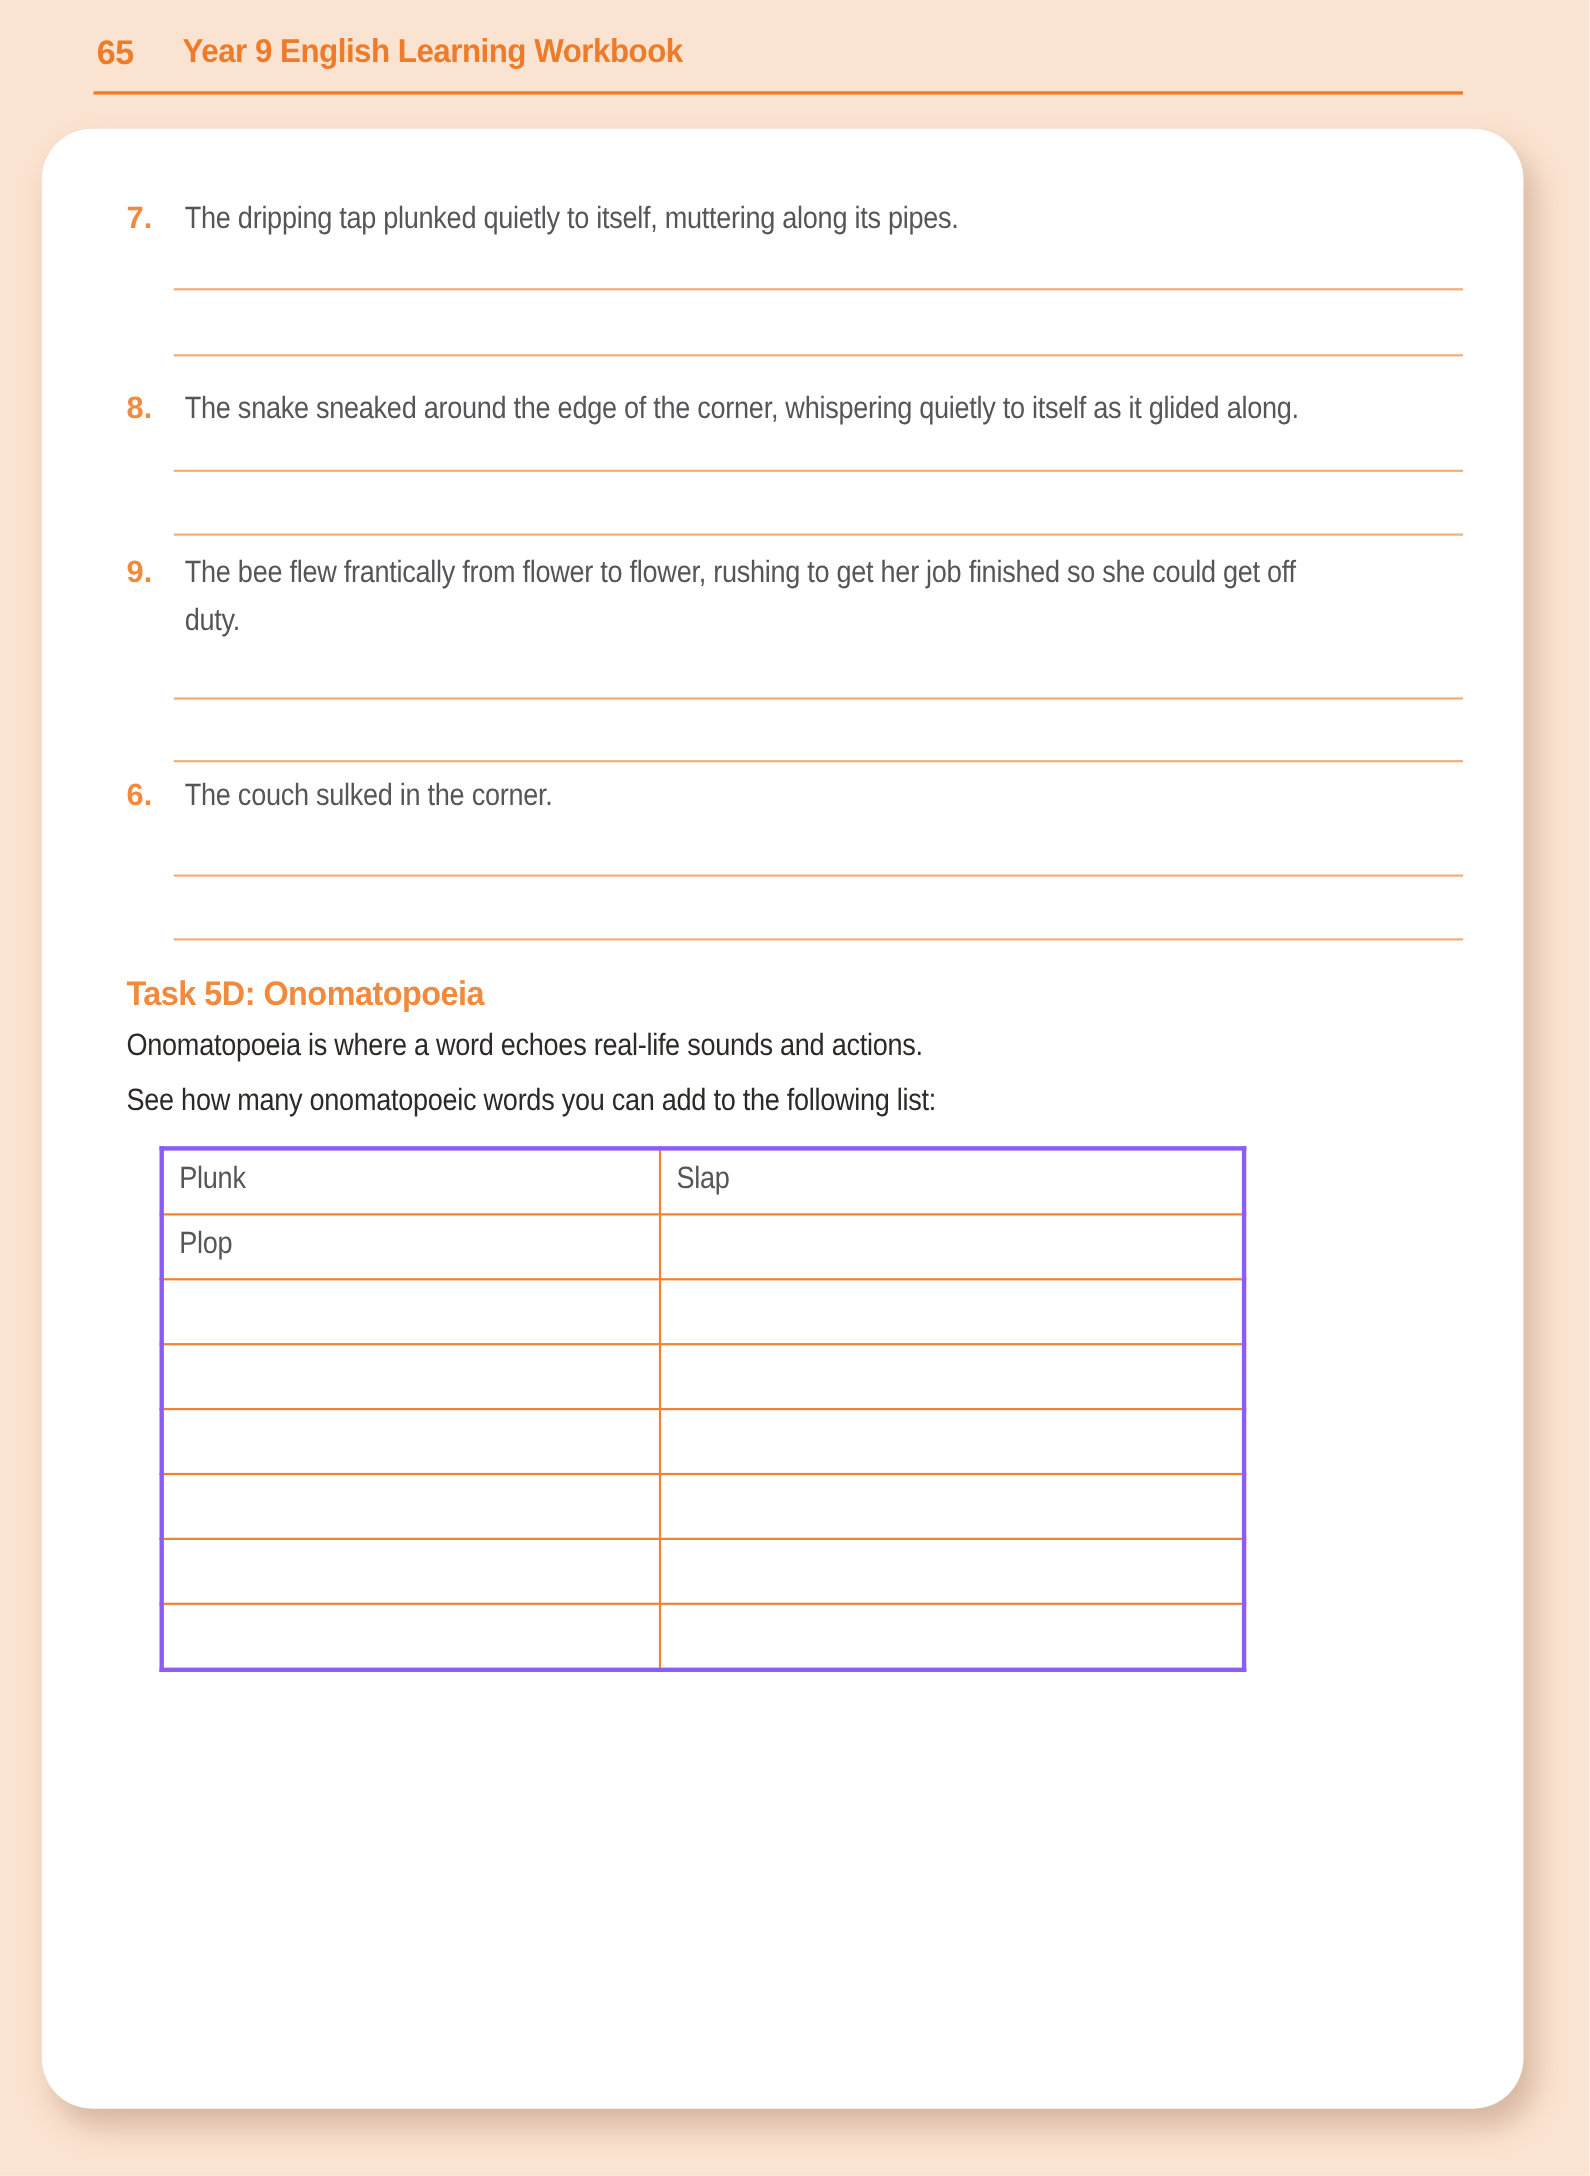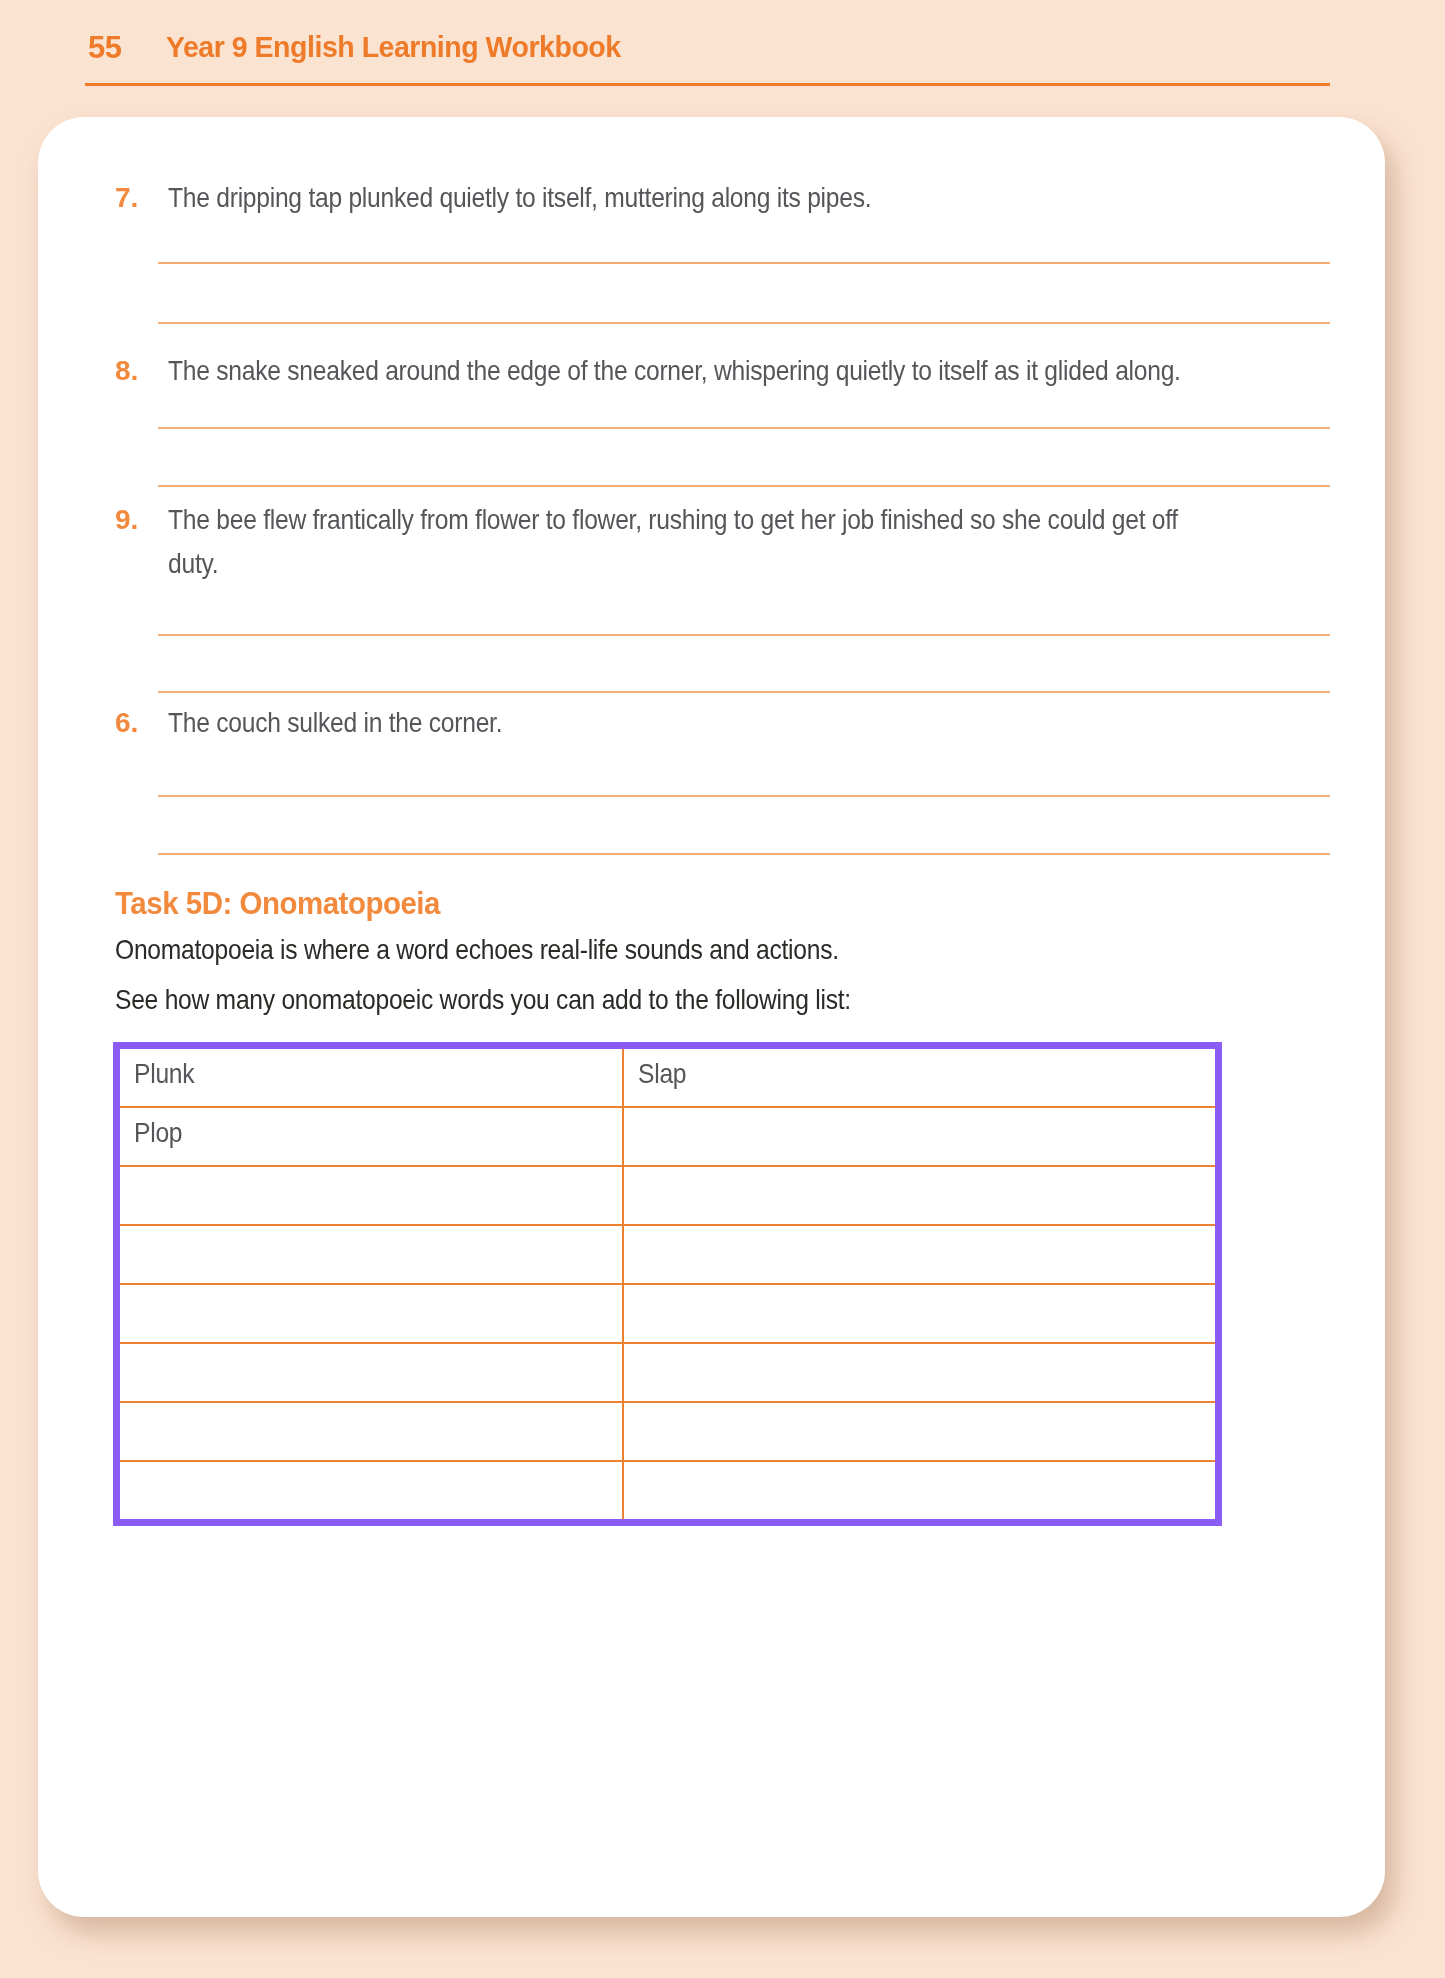--- a/index.html
+++ b/index.html
@@ -57,42 +57,43 @@
     white-space:nowrap;
   }
   .task-text{
     position:absolute;left:77px;width:1480px;margin:0;
     font-size:28px;color:#2c2a27;line-height:42px;
     white-space:nowrap;
   }
   
   .word-table-wrap{position:absolute;left:75px;top:925px;width:1224px;}
   table.word-table{
-    width:1109px;border-collapse:collapse;table-layout:fixed;
-    border:7px solid #8b5cf6;
+    width:988px;border-collapse:collapse;table-layout:fixed;
+    border:4px solid #8b5cf6;
+    margin-left:32px;
   }
   table.word-table td{
     border:2px solid #ef8230;
     height:52px;
     padding:5px 0 0 14px;
     vertical-align:top;
     overflow:hidden;
   }
   .cell-text{
     display:inline-block;
     font-size:28px;color:#56565a;line-height:40px;
     transform:scaleX(0.88);transform-origin:0 0;letter-spacing:-0.3px;
     white-space:nowrap;
   }
 </style>
 </head>
 <body>
 
 <div class="page-header">
-  <span class="page-num">55</span>
+  <span class="page-num">65</span>
   <span class="page-title">Year 9 English Learning Workbook</span>
   <div class="header-rule"></div>
 </div>
 
 <div class="card">
 
   <span class="item-num" style="top:59px">7.</span>
   <p class="item-text condensed" style="top:59px">The dripping tap plunked quietly to itself, muttering along its pipes.</p>
   <div class="answer-line" style="top:145px"></div>
   <div class="answer-line" style="top:205px"></div>

